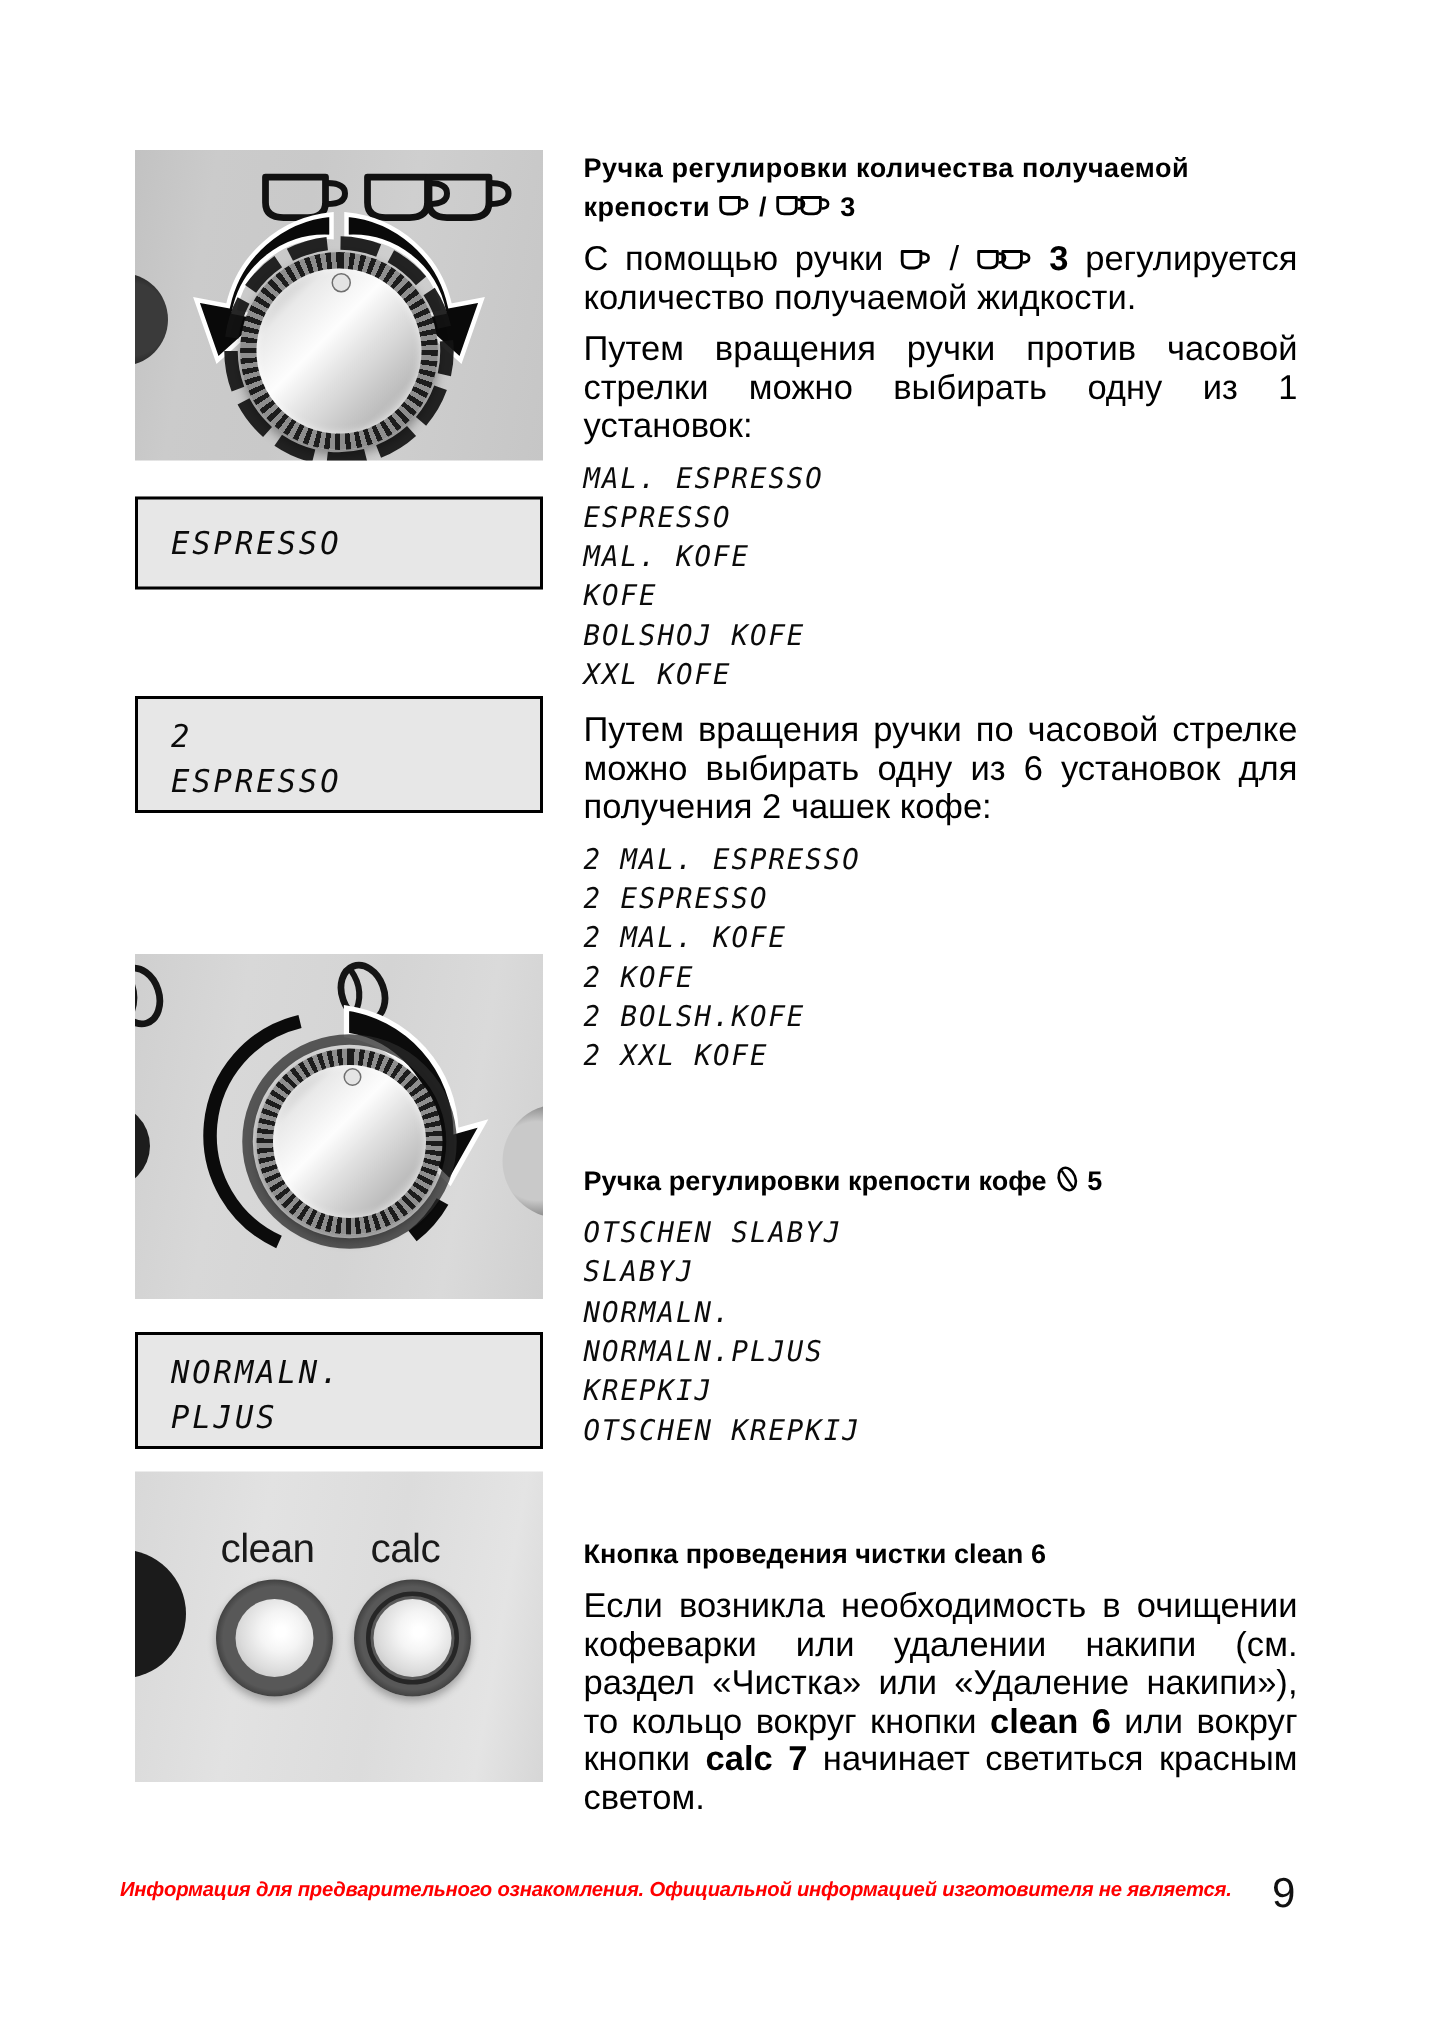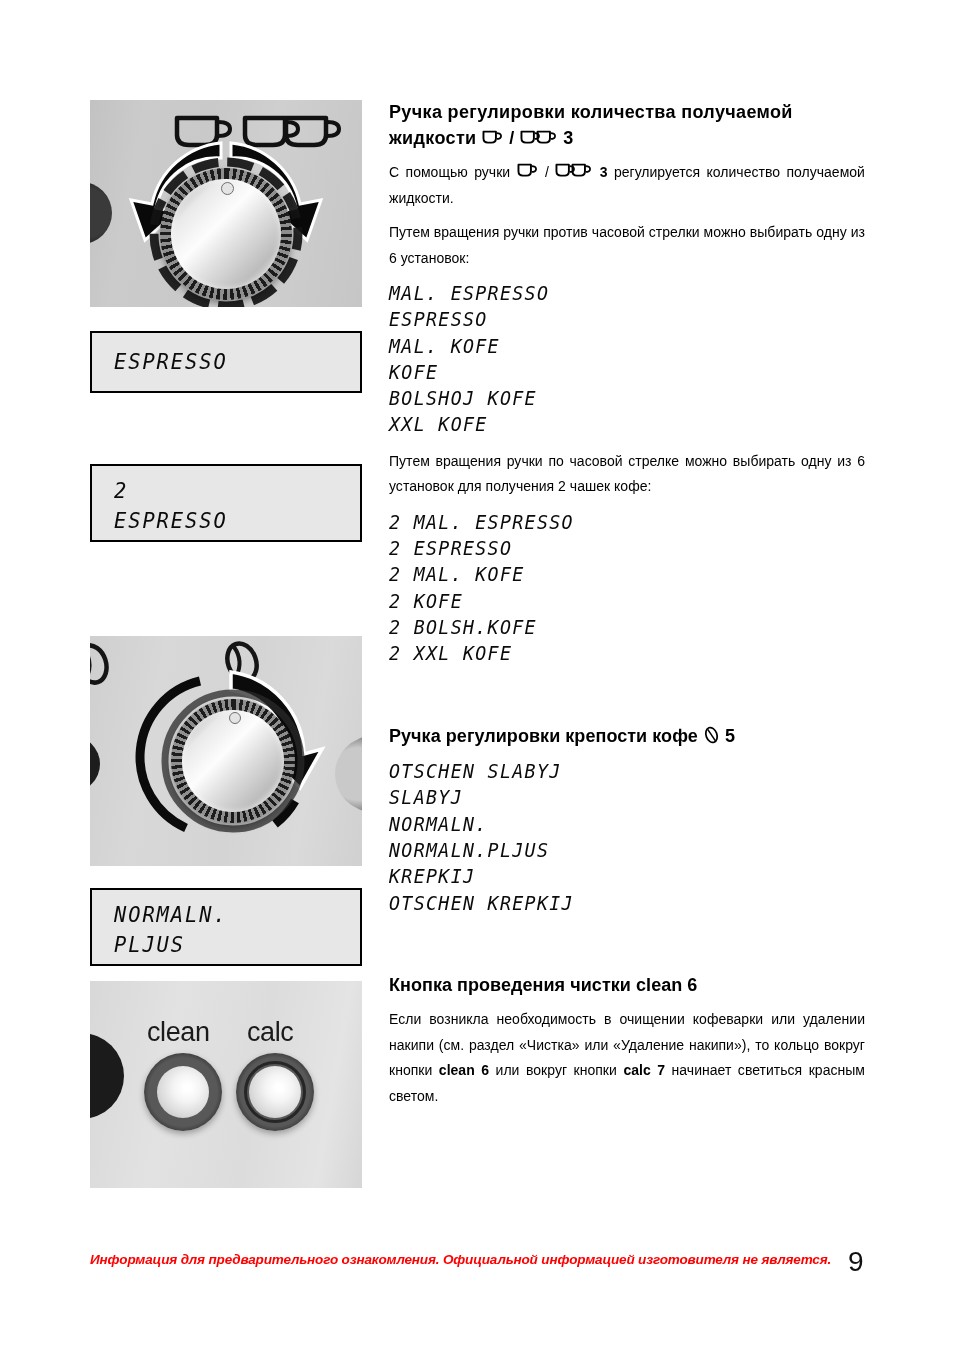--- a/index.html
+++ b/index.html
@@ -133,21 +133,21 @@
     font-size: 18px;
     font-weight: bold;
     line-height: 25.5px;
     margin: 0 0 9px 0;
     letter-spacing: 0.35px;
     text-align: justify;
     text-align-last: left;
   }
   h2.sec.tight { letter-spacing: 0.05px; }
   p.body {
-    font-size: 14px;
+    font-size: 23px;
     line-height: 25.5px;
     margin: 0 0 9px 0;
     text-align: justify;
     text-align-last: left;
     letter-spacing: 0.02px;
   }
   .opt-list { margin: 0 0 11px 0; }
   .opt {
     font-family: "DejaVu Sans Mono", monospace;
     font-style: italic;
@@ -162,21 +162,21 @@
   b { font-weight: bold; }
   .gap-lg { height: 46px; }
 
   
   .ico { display:inline-block; vertical-align: -2px; }
   .ico svg { display:block; }
 
   
   .footer {
     position: absolute;
-    left: 90px;
+    left: 80px;
     top: 1252px;
     width: 770px;
     font-size: 13.5px;
     font-style: italic;
     font-weight: bold;
     color: #ff0000;
     letter-spacing: -0.15px;
   }
   .pageno {
     position: absolute;
@@ -294,21 +294,21 @@
       <div class="pbtn" style="left:54px; top:72px;"></div>
       <div class="pbtn ring2" style="left:146px; top:72px;"></div>
     </div>
 
   </div>
 
   <div class="right-col">
 
     <h2 class="sec">
       <span>Ручка регулировки количества получаемой</span><br>
-      <span>жидкости</span>
+      <span>крепости</span>
       <span class="ico"><svg width="22" height="17" viewBox="0 0 30 22">
             <g fill="none" stroke="#000" stroke-width="2.6" stroke-linejoin="round">
               <path d="M2 3 h17 v9 q0 6 -6 6 h-5 q-6 0 -6 -6 z"></path>
               <path d="M20 5 q6 0 6 4 q0 4 -6 4" stroke-width="2.4"></path>
             </g>
           </svg></span>
       /
       <span class="ico"><svg width="38" height="17" viewBox="0 0 52 22">
             <g fill="none" stroke="#000" stroke-width="2.6" stroke-linejoin="round">
               <path d="M2 3 h17 v9 q0 6 -6 6 h-5 q-6 0 -6 -6 z"></path>
@@ -334,21 +334,21 @@
               <path d="M2 3 h17 v9 q0 6 -6 6 h-5 q-6 0 -6 -6 z"></path>
               <path d="M20 5 q6 0 6 4 q0 4 -6 4" stroke-width="2.4"></path>
               <path d="M24 3 h17 v9 q0 6 -6 6 h-5 q-6 0 -6 -6 z"></path>
               <path d="M42 5 q6 0 6 4 q0 4 -6 4" stroke-width="2.4"></path>
             </g>
           </svg></span>
       <b>3</b>
       <span>регулируется количество получаемой жидкости.</span>
     </p>
 
-    <p class="body">Путем вращения ручки против часовой стрелки можно выбирать одну из 6 установок:</p>
+    <p class="body">Путем вращения ручки против часовой стрелки можно выбирать одну из 1 установок:</p>
 
     <div class="opt-list">
       <div class="opt">MAL. ESPRESSO</div>
       <div class="opt">ESPRESSO</div>
       <div class="opt">MAL. KOFE</div>
       <div class="opt">KOFE</div>
       <div class="opt">BOLSHOJ KOFE</div>
       <div class="opt">XXL KOFE</div>
     </div>
 

